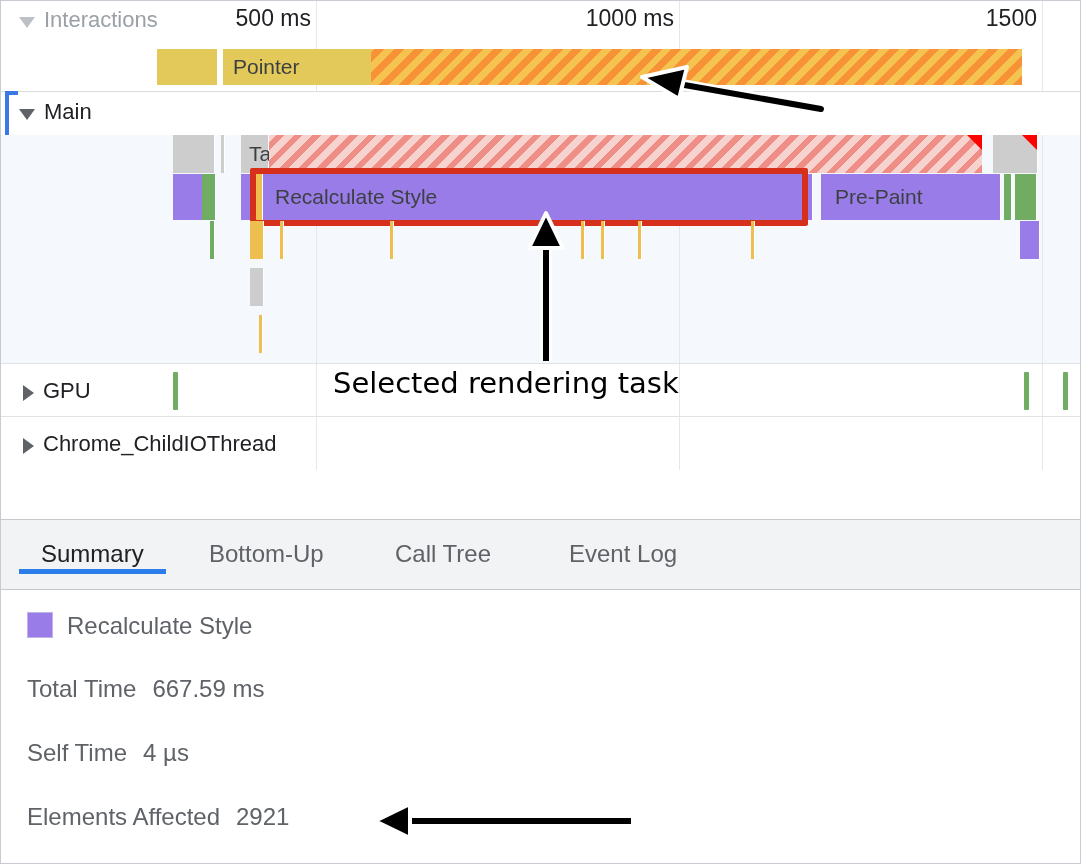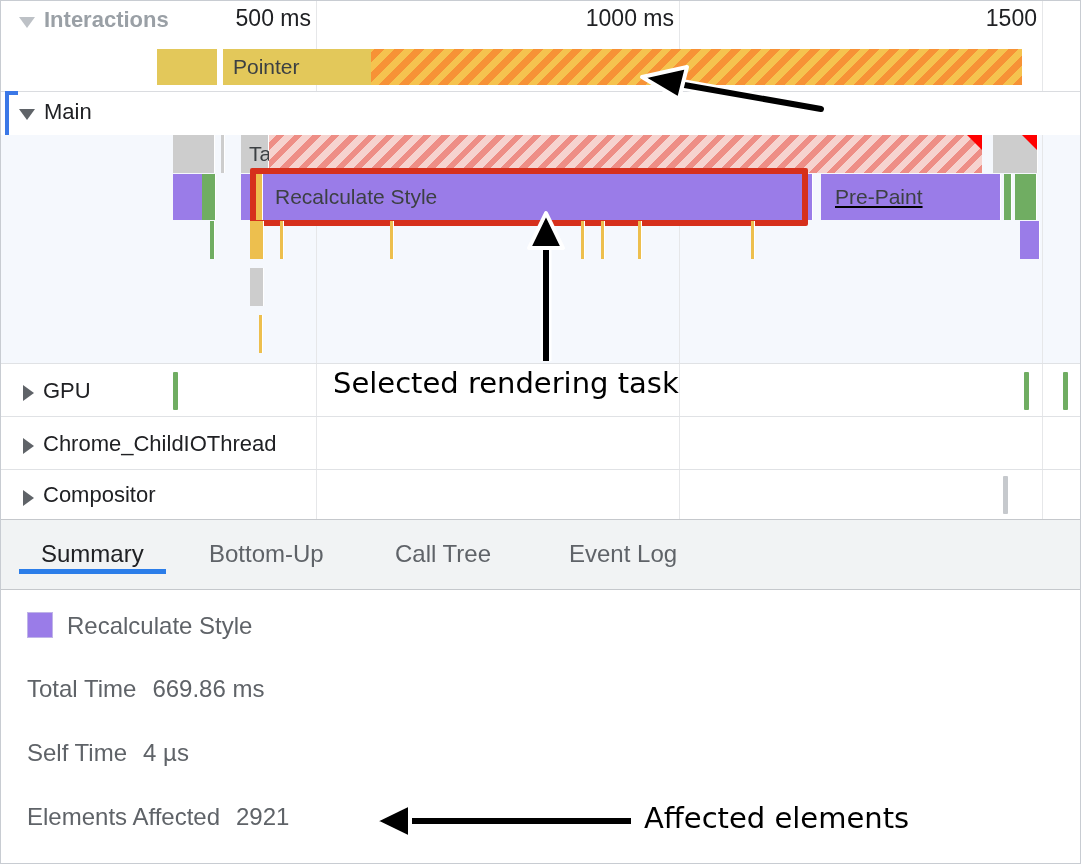--- a/index.html
+++ b/index.html
@@ -3,21 +3,21 @@
 <meta charset="utf-8">
 <style>
   html,body{margin:0;padding:0;background:#fff;}
   body{width:1081px;height:864px;font-family:"Liberation Sans",sans-serif;overflow:hidden;}
   #app{position:relative;width:1081px;height:864px;background:#fff;box-sizing:border-box;
        border:1px solid #c8ccd2;overflow:hidden;}
 
   
   .abs{position:absolute;}
   .trackname{font-size:22px;color:#202124;white-space:nowrap;}
-  .trackname.dim{color:#9aa0a6;font-weight:bold;}
+  .trackname.dim{color:#9aa0a6;}
   .caret{display:inline-block;width:0;height:0;vertical-align:middle;margin-right:9px;}
   .caret.down{border-left:8px solid transparent;border-right:8px solid transparent;border-top:11px solid #5f6368;}
   .caret.right{border-top:8px solid transparent;border-bottom:8px solid transparent;border-left:11px solid #5f6368;}
   .caret.dimc.down{border-top-color:#bdc1c6;}
 
   
   #ruler{left:0;top:0;width:1079px;height:38px;background:#fff;}
   .rlabel{position:absolute;top:4px;font-size:23px;color:#202124;transform:translateX(-100%);}
   .vline{position:absolute;width:1px;background:#e6e7e9;}
 
@@ -124,21 +124,21 @@
         <div class="tri" style="right:0;top:0;"></div>
       </div>
 
       <div class="ev purple" style="left:172px;top:39px;width:30px;height:46px;"></div>
       <div class="ev green" style="left:201px;top:39px;width:14px;height:46px;"></div>
       <div class="ev purple" style="left:240px;top:39px;width:14px;height:46px;"></div>
       <div class="ev yellow" style="left:254px;top:39px;width:8px;height:46px;"></div>
       <div class="ev purple" style="left:262px;top:39px;width:550px;height:46px;line-height:46px;">
         <div class="t" style="padding-left:12px;">Recalculate Style</div>
       </div>
-      <div class="ev purple" style="left:820px;top:39px;width:180px;height:46px;line-height:46px;text-decoration:underline;">
+      <div class="ev purple" style="left:820px;top:39px;width:180px;height:46px;line-height:46px;">
         <div class="t" style="padding-left:14px;">Pre-Paint</div>
       </div>
       <div class="ev green" style="left:1003px;top:39px;width:8px;height:46px;"></div>
       <div class="ev green" style="left:1014px;top:39px;width:22px;height:46px;"></div>
 
       <div class="redbox" style="left:249px;top:33px;width:558px;height:58px;"></div>
 
       <div class="ev green" style="left:209px;top:86px;width:5px;height:38px;"></div>
       <div class="ev yellow" style="left:249px;top:86px;width:14px;height:38px;"></div>
       <div class="ev yellow" style="left:279px;top:86px;width:4px;height:38px;"></div>
@@ -169,54 +169,44 @@
 
   <div class="trow" style="top:415px;height:53px;">
     <div class="vline" style="left:315px;top:0;height:53px;"></div>
     <div class="vline" style="left:678px;top:0;height:53px;"></div>
     <div class="vline" style="left:1041px;top:0;height:53px;"></div>
     <div class="nm">
       <span class="caret right"></span><span class="trackname">Chrome_ChildIOThread</span>
     </div>
   </div>
 
-  <div class="trow" style="top:468px;height:50px;">
-    <div class="vline" style="left:315px;top:0;height:50px;"></div>
-    <div class="vline" style="left:678px;top:0;height:50px;"></div>
-    <div class="vline" style="left:1041px;top:0;height:50px;"></div>
-    <div class="nm">
-      <span class="caret right"></span><span class="trackname">Compositor</span>
-    </div>
-    <div class="tick" style="left:1002px;top:6px;height:38px;background:#c6c9cd;"></div>
-  </div>
 
   <div id="tabs">
     <div class="tab active" style="left:18px;">Summary</div>
     <div class="tab" style="left:186px;">Bottom-Up</div>
     <div class="tab" style="left:372px;">Call Tree</div>
     <div class="tab" style="left:546px;">Event Log</div>
   </div>
 
   <div id="summary">
     <div class="srow" style="top:22px;">
       <span class="swatch"></span><span>Recalculate Style</span>
     </div>
     <div class="srow" style="top:85px;">
-      <span class="skey">Total Time</span><span class="sval">669.86 ms</span>
+      <span class="skey">Total Time</span><span class="sval">667.59 ms</span>
     </div>
     <div class="srow" style="top:149px;">
       <span class="skey">Self Time</span><span class="sval">4 µs</span>
     </div>
     <div class="srow" style="top:213px;">
       <span class="skey">Elements Affected</span><span class="sval">2921</span>
     </div>
   </div>
 
   <div class="anno" style="left:332px;top:365px;">Selected rendering task</div>
-  <div class="anno" style="left:643px;top:800px;">Affected elements</div>
 
   <svg class="annosvg" style="left:0;top:0;width:1081px;height:864px;">
 
     <g>
       <path d="M820,108 L672,82" stroke="#fff" stroke-width="11" fill="none" stroke-linecap="round"></path>
       <path d="M820,108 L672,82" stroke="#000" stroke-width="6" fill="none" stroke-linecap="round"></path>
       <path d="M641,76 L686,66 L678,98 Z" fill="#000" stroke="#fff" stroke-width="4" stroke-linejoin="round"></path>
     </g>
 
     <g>

